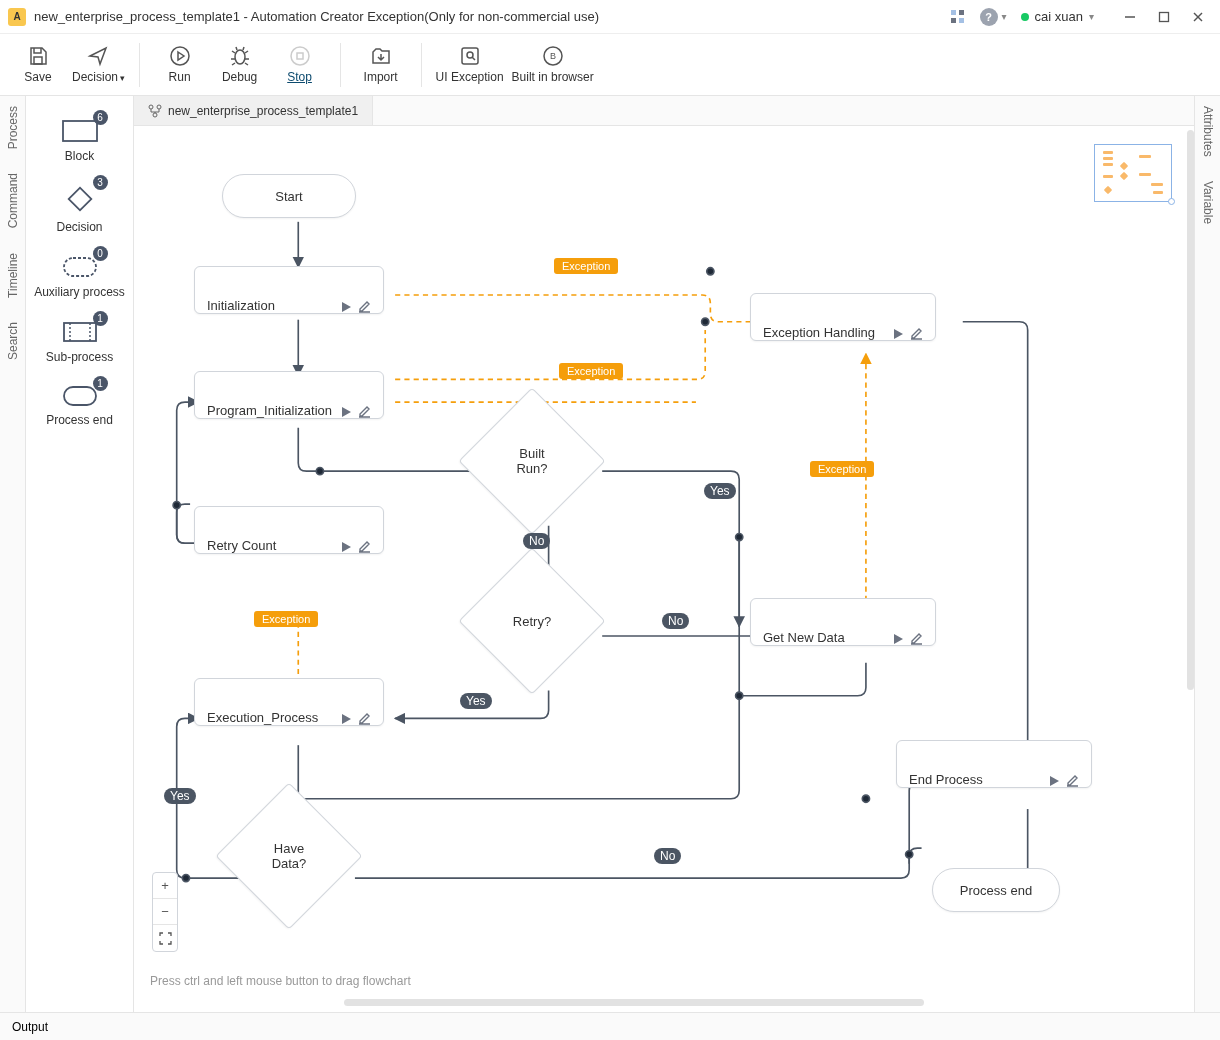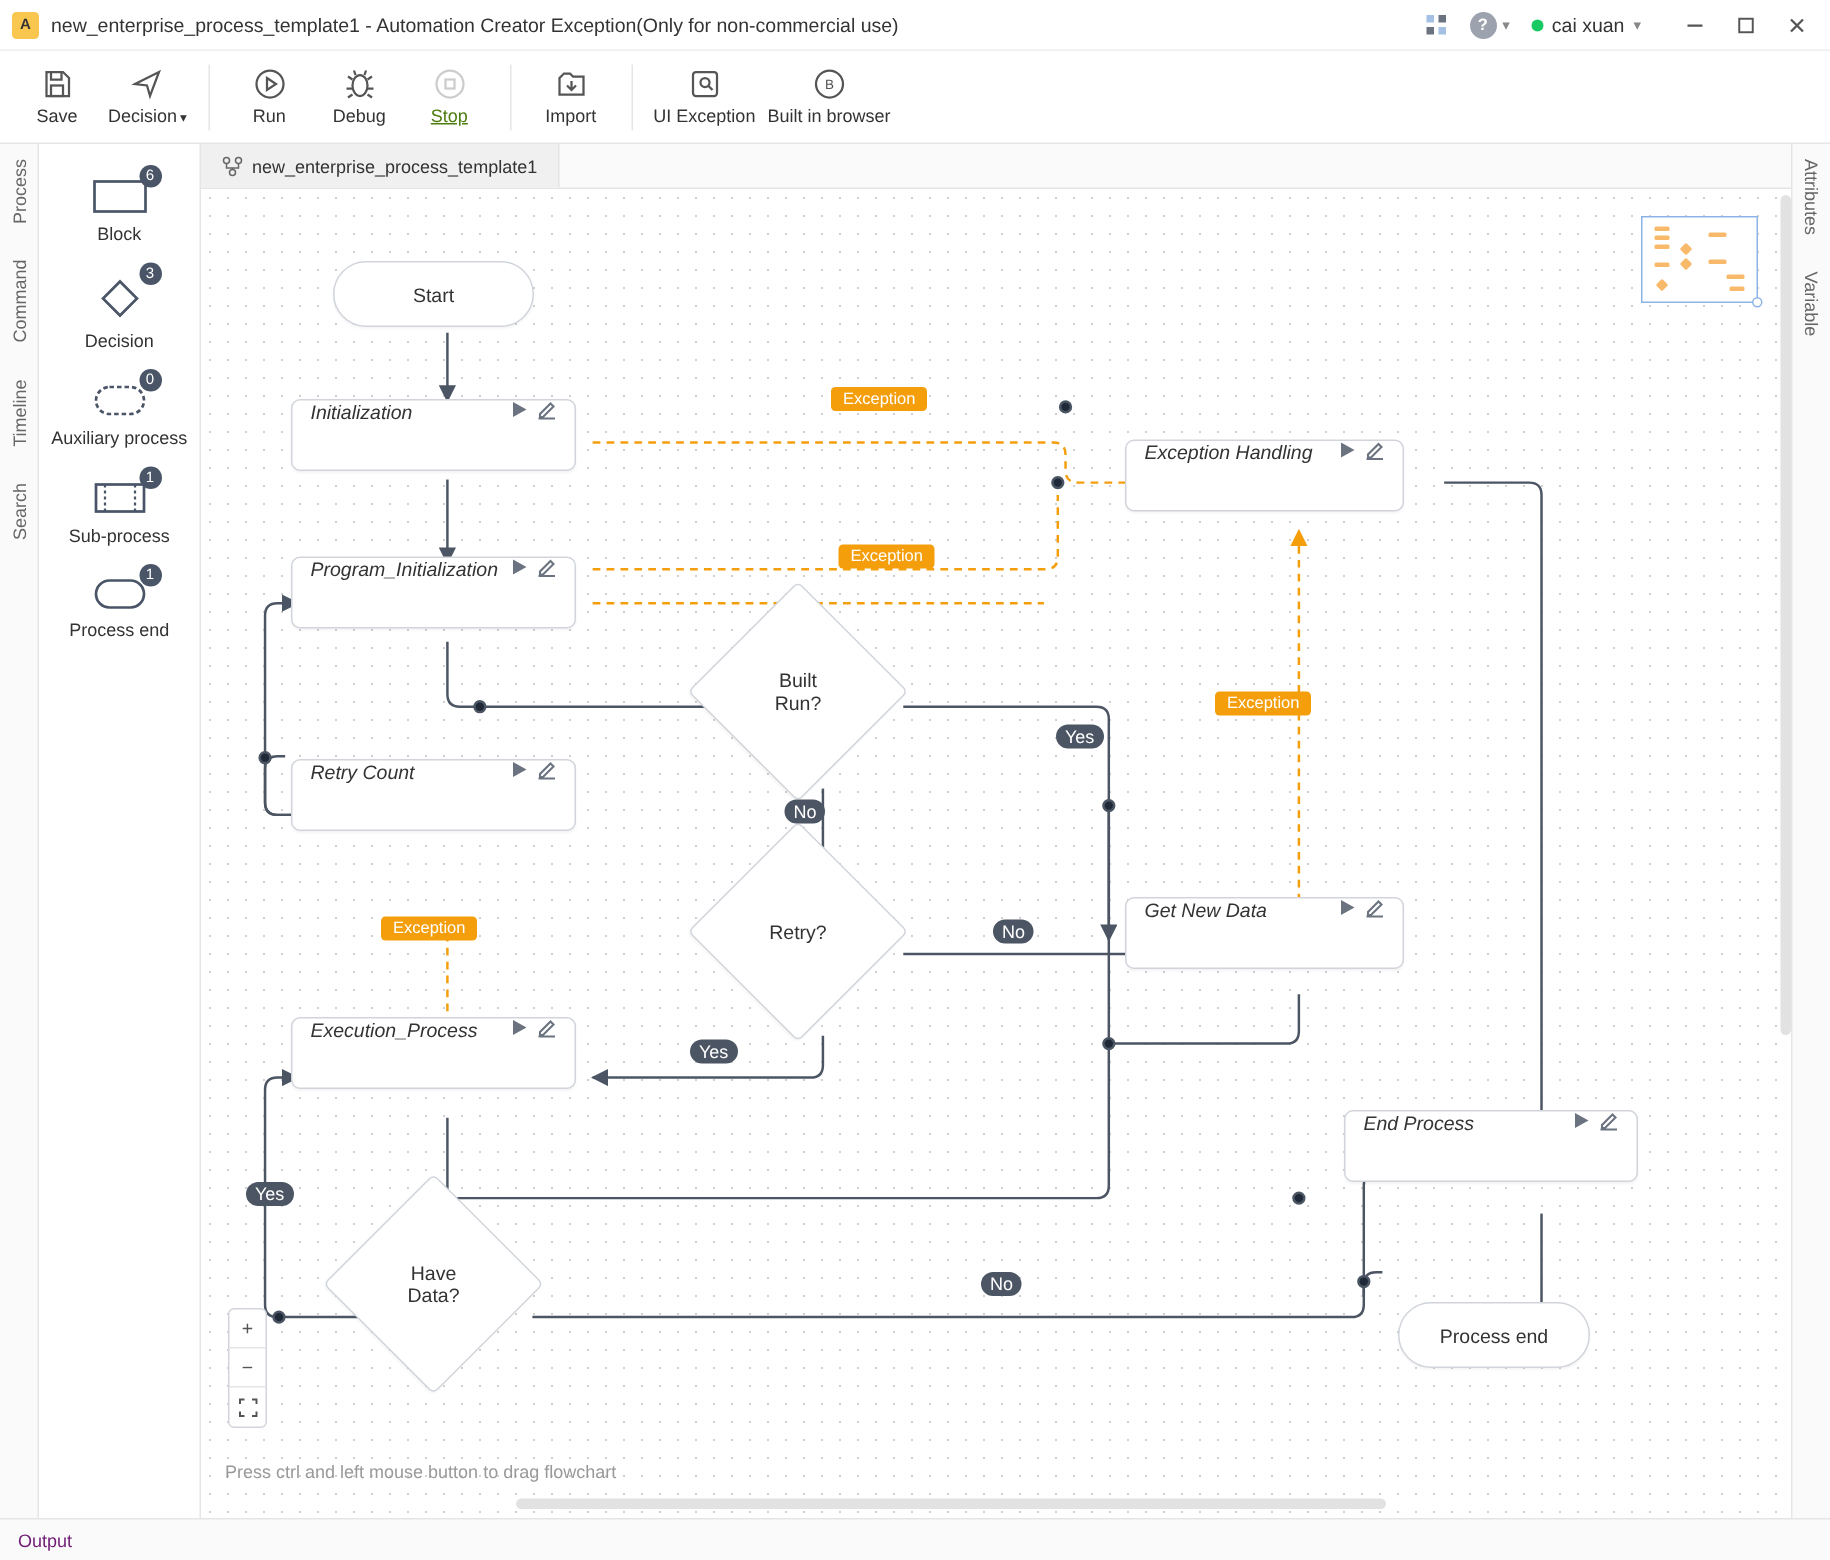--- a/index.html
+++ b/index.html
@@ -10,21 +10,21 @@
 .titlebar .right { display: flex; align-items: center; gap: 14px; }
 .titlebar .grid-icon svg { display:block; }
 .titlebar .help { width: 18px; height: 18px; border-radius: 50%; background: #9ca3af; color: #fff; display: flex; align-items: center; justify-content: center; font-size: 11px; font-weight: bold; }
 .titlebar .user { display: flex; align-items: center; gap: 6px; font-size: 13px; color: #333; }
 .titlebar .dot { width: 8px; height: 8px; border-radius: 50%; background: #18c964; }
 .titlebar .winbtns { display: flex; gap: 6px; margin-left: 8px; }
 .titlebar .winbtn { width: 28px; height: 24px; display: flex; align-items: center; justify-content: center; color: #555; }
 
 .toolbar { height: 62px; display: flex; align-items: center; padding: 0 12px; border-bottom: 1px solid #e5e5e5; gap: 8px; }
 .tool { display: flex; flex-direction: column; align-items: center; justify-content: center; min-width: 52px; height: 58px; color: #333; font-size: 12px; gap: 3px; }
-.tool.disabled { color: #4d7c0f; text-decoration: underline; }
+.tool.disabled { color: #0c4a6e; text-decoration: underline; }
 .tool .ticon { height: 22px; display:flex; align-items:center; justify-content:center; }
 .tool .ticon svg { stroke: #555; }
 .tool.disabled .ticon svg { stroke: #ccc; }
 .tool .caret { font-size: 9px; margin-left: 2px; }
 .vdiv { width: 1px; height: 44px; background: #e5e5e5; margin: 0 6px; }
 
 .workspace { display: flex; height: calc(1040px - 34px - 62px - 28px); }
 .vtab { width: 26px; background: #fafafa; border-right: 1px solid #e5e5e5; display: flex; flex-direction: column; align-items: center; padding-top: 10px; gap: 24px; }
 .vtab .vtab-item { writing-mode: vertical-rl; transform: rotate(180deg); font-size: 12px; color: #666; cursor: pointer; }
 .vtab-right { width: 26px; background: #fafafa; border-left: 1px solid #e5e5e5; display: flex; flex-direction: column; align-items: center; padding-top: 10px; gap: 24px; }
@@ -33,41 +33,41 @@
 .palette { width: 108px; border-right: 1px solid #e5e5e5; background: #fff; padding-top: 14px; }
 .pal-item { display: flex; flex-direction: column; align-items: center; margin: 6px 0 18px; font-size: 12px; color: #333; }
 .pal-shape-wrap { position: relative; }
 .pal-badge { position: absolute; top: -6px; right: -8px; width: 15px; height: 15px; border-radius: 50%; background: #4a5568; color: #fff; font-size: 10px; display: flex; align-items: center; justify-content: center; }
 
 .canvas-area { flex: 1; display: flex; flex-direction: column; position: relative; }
 .doc-tabs { height: 30px; display: flex; align-items: stretch; border-bottom: 1px solid #e5e5e5; background: #fafafa; }
 .doc-tab { display: flex; align-items: center; padding: 0 14px; font-size: 12px; background: #f0f0f0; border-right: 1px solid #e5e5e5; gap: 6px; }
 .canvas { flex: 1; position: relative; background: #fff; background-image: radial-gradient(#d0d0d0 0.6px, transparent 0.6px); background-size: 12px 12px; overflow: hidden; }
 
-.node-rect { position: absolute; background: #fff; border: 1px solid #d1d5db; border-radius: 6px; box-shadow: 0 1px 2px rgba(0,0,0,0.05); display: flex; align-items: flex-start; padding: 0 12px; font-size: 13px; font-style: italic; }
+.node-rect { position: absolute; background: #fff; border: 1px solid #d1d5db; border-radius: 6px; box-shadow: 0 1px 2px rgba(0,0,0,0.05); display: flex; align-items: flex-end; padding: 0 12px; font-size: 13px; }
 .node-rect .label { flex: 1; }
 .node-rect .play, .node-rect .edit { color: #6b7280; margin-left: 6px; display: inline-flex; }
 .node-round { position: absolute; background: #fff; border: 1px solid #d1d5db; border-radius: 22px; display: flex; align-items: center; justify-content: center; font-size: 13px; box-shadow: 0 1px 2px rgba(0,0,0,0.05); }
 .node-diamond { position: absolute; }
 .node-diamond .dia { position: absolute; inset: 0; transform: rotate(45deg); background: #fff; border: 1px solid #d1d5db; border-radius: 4px; box-shadow: 0 1px 2px rgba(0,0,0,0.05); }
 .node-diamond .dlabel { position: absolute; inset: 0; display: flex; align-items: center; justify-content: center; font-size: 13px; text-align: center; }
 .edge-badge { position: absolute; background: #fff; border: 1px solid #6b7280; color: #4b5563; font-size: 12px; padding: 1px 6px; border-radius: 8px; }
 .exc-badge { position: absolute; background: #f59e0b; color: #fff; font-size: 11px; padding: 2px 8px; border-radius: 3px; }
 
 .minimap { position: absolute; top: 18px; right: 22px; width: 78px; height: 58px; border: 1px solid #8bb3e6; background: #fff; }
 .minimap .ms { position: absolute; background: #f9b96a; border-radius: 1px; }
 .minimap .handle { position:absolute; right:-4px; bottom:-4px; width:7px; height:7px; border:1px solid #8bb3e6; border-radius:50%; background:#fff;}
 .zoom-ctl { position: absolute; left: 18px; bottom: 60px; width: 26px; border: 1px solid #d1d5db; border-radius: 4px; background: #fff; }
 .zoom-ctl div { height: 26px; display: flex; align-items: center; justify-content: center; color: #555; border-bottom: 1px solid #e5e5e5; }
 .zoom-ctl div:last-child { border-bottom: none; }
 .hint { position: absolute; left: 16px; bottom: 24px; font-size: 12px; color: #999; margin-top: 16px; }
 .hscroll { position:absolute; bottom:6px; left:210px; width:580px; height:7px; background:#e2e2e2; border-radius:4px;}
 .vscrollbar { position:absolute; right:26px; top:130px; width:7px; height:560px; background:#e2e2e2; border-radius:4px;}
 
-.statusbar { height: 28px; border-top: 1px solid #e5e5e5; display: flex; align-items: center; padding: 0 12px; font-size: 12px; color: #701a75; background: #fafafa; }
+.statusbar { height: 28px; border-top: 1px solid #e5e5e5; display: flex; align-items: center; padding: 0 12px; font-size: 12px; color: #000000; background: #fafafa; }
 
 svg.edges { position: absolute; inset: 0; width: 100%; height: 100%; pointer-events: none; }
 .dot-junc { fill: #1f2937; }
 </style>
 </head>
 <body>
 
 <div class="titlebar">
   <div class="app-icon">A</div>
   <div class="title">new_enterprise_process_template1 - Automation Creator Exception(Only for non-commercial use)</div>

